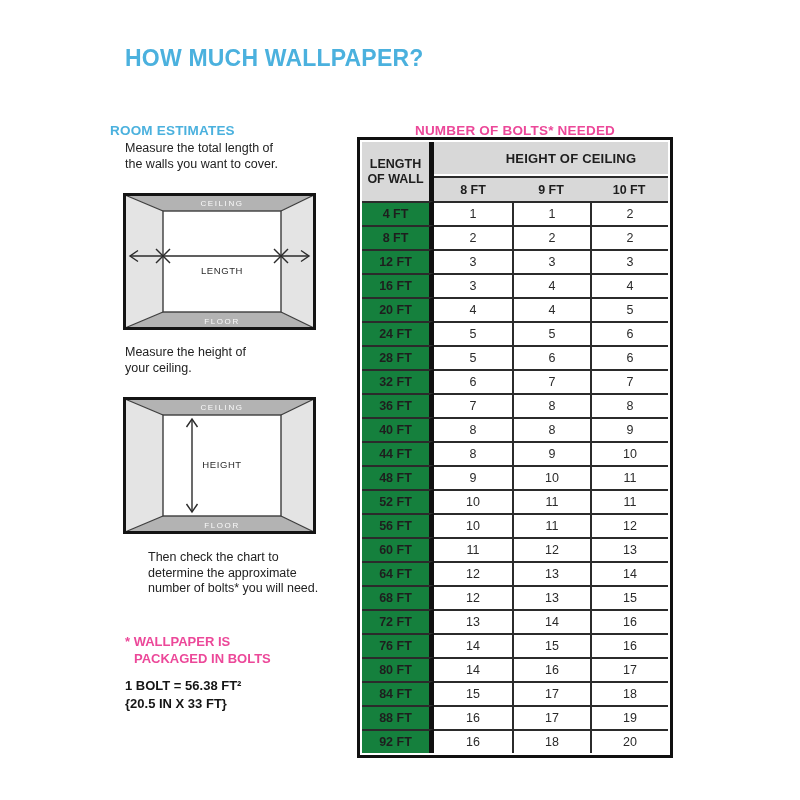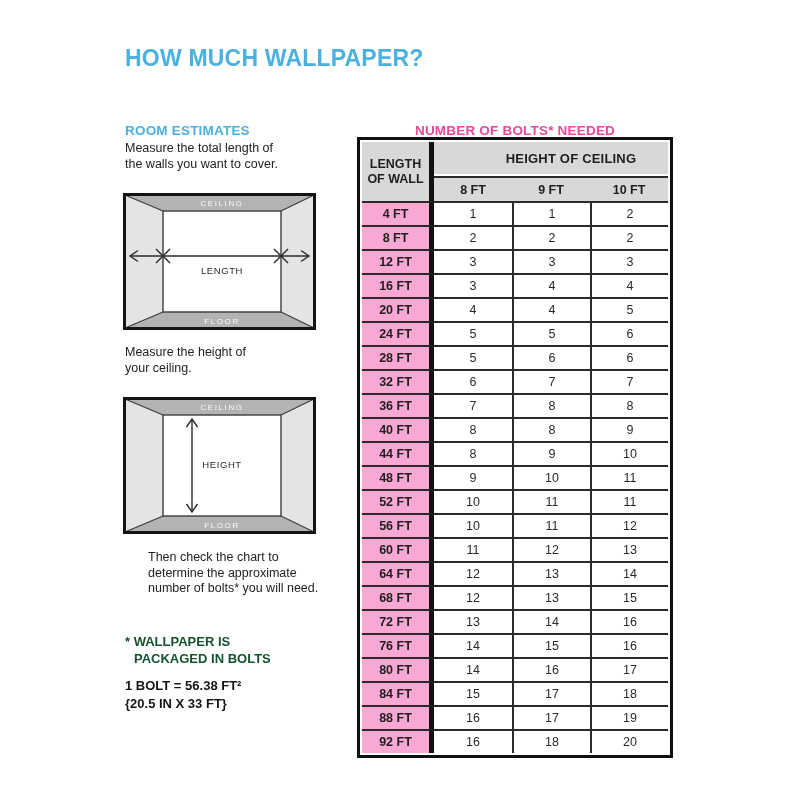--- a/index.html
+++ b/index.html
@@ -8,34 +8,34 @@
     background:#ffffff; color:#1e1e1e;
     font-family:"Liberation Sans", sans-serif;
     -webkit-font-smoothing:antialiased;
   }
   .accent { color:#4bb1de;text-align:center; }
   .title {
     position:absolute; left:125px; top:30px;
     font-size:23px; font-weight:bold; letter-spacing:.2px;
   }
   .section-heading { font-size:13.5px; font-weight:bold; letter-spacing:.2px; }
-  #room-heading  { position:absolute; left:125px; top:112px; }
+  #room-heading  { position:absolute; left:110px; top:112px; }
   #table-heading { position:absolute; left:357px; top:112px; width:316px; text-align:center; }
 
   .body-text { font-size:12.5px; line-height:15.5px; color:#222; }
   #para-length { position:absolute; left:125px; top:141px; }
   #para-height { position:absolute; left:125px; top:345px; }
   #para-chart  { position:absolute; left:125px; top:550px;margin-left:23px; }
 
   #diagram-length { position:absolute; left:123px; top:193px; }
   #diagram-height { position:absolute; left:123px; top:397px; }
 
   .footnote {
     position:absolute; left:125px; top:633px;
-    font-size:13px; font-weight:bold; line-height:17px; color:#14532d;
+    font-size:13px; font-weight:bold; line-height:17px; color:#ec4899;
   }
   .footnote .indent { padding-left:9px; }
   .bolt-def {
     position:absolute; left:125px; top:677px;
     font-size:13px; font-weight:bold; line-height:18px; color:#151515;
   }
 
   
   .table-wrap {
     position:absolute; left:357px; top:137px;
@@ -49,21 +49,21 @@
   }
   thead th.group {
     background:#d8d8d8; font-weight:bold; font-size:13px; height:32px;
     border-bottom:2px solid #ffffff; letter-spacing:.2px;padding-left:40px;
   }
   thead tr.sub th {
     background:#d8d8d8; font-weight:bold; font-size:12.5px; height:23px;
     border-top:2px solid #2b2b2b;
   }
   tbody th {
-    background:#f9a8d4; font-weight:bold; font-size:12.5px;
+    background:#15803d; font-weight:bold; font-size:12.5px;
     border-right:5px solid #101010; border-top:2px solid #2b2b2b; height:22px;
   }
   tbody td {
     font-size:12.5px; color:#2a2a2a;
     border-top:2px solid #2b2b2b; height:22px; background:#fff;
   }
   tbody td + td { border-left:2px solid #2b2b2b; }
 
   
   .plane-label { font-size:8px; letter-spacing:1.6px; fill:#fafafa; }

